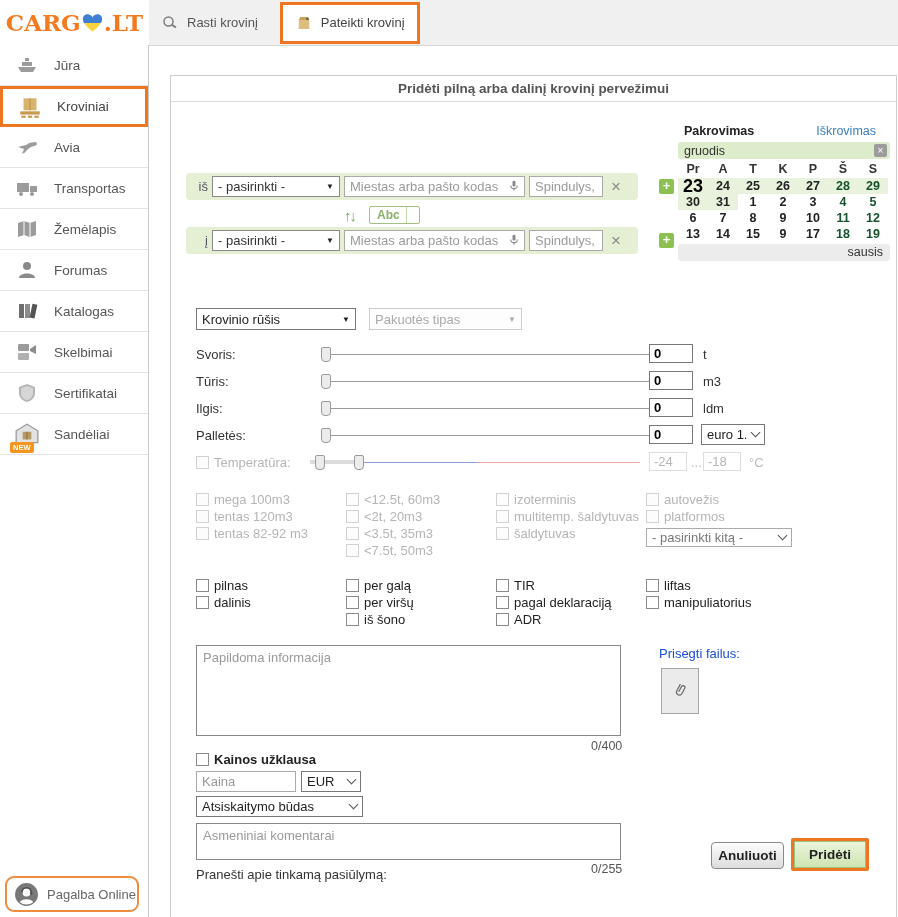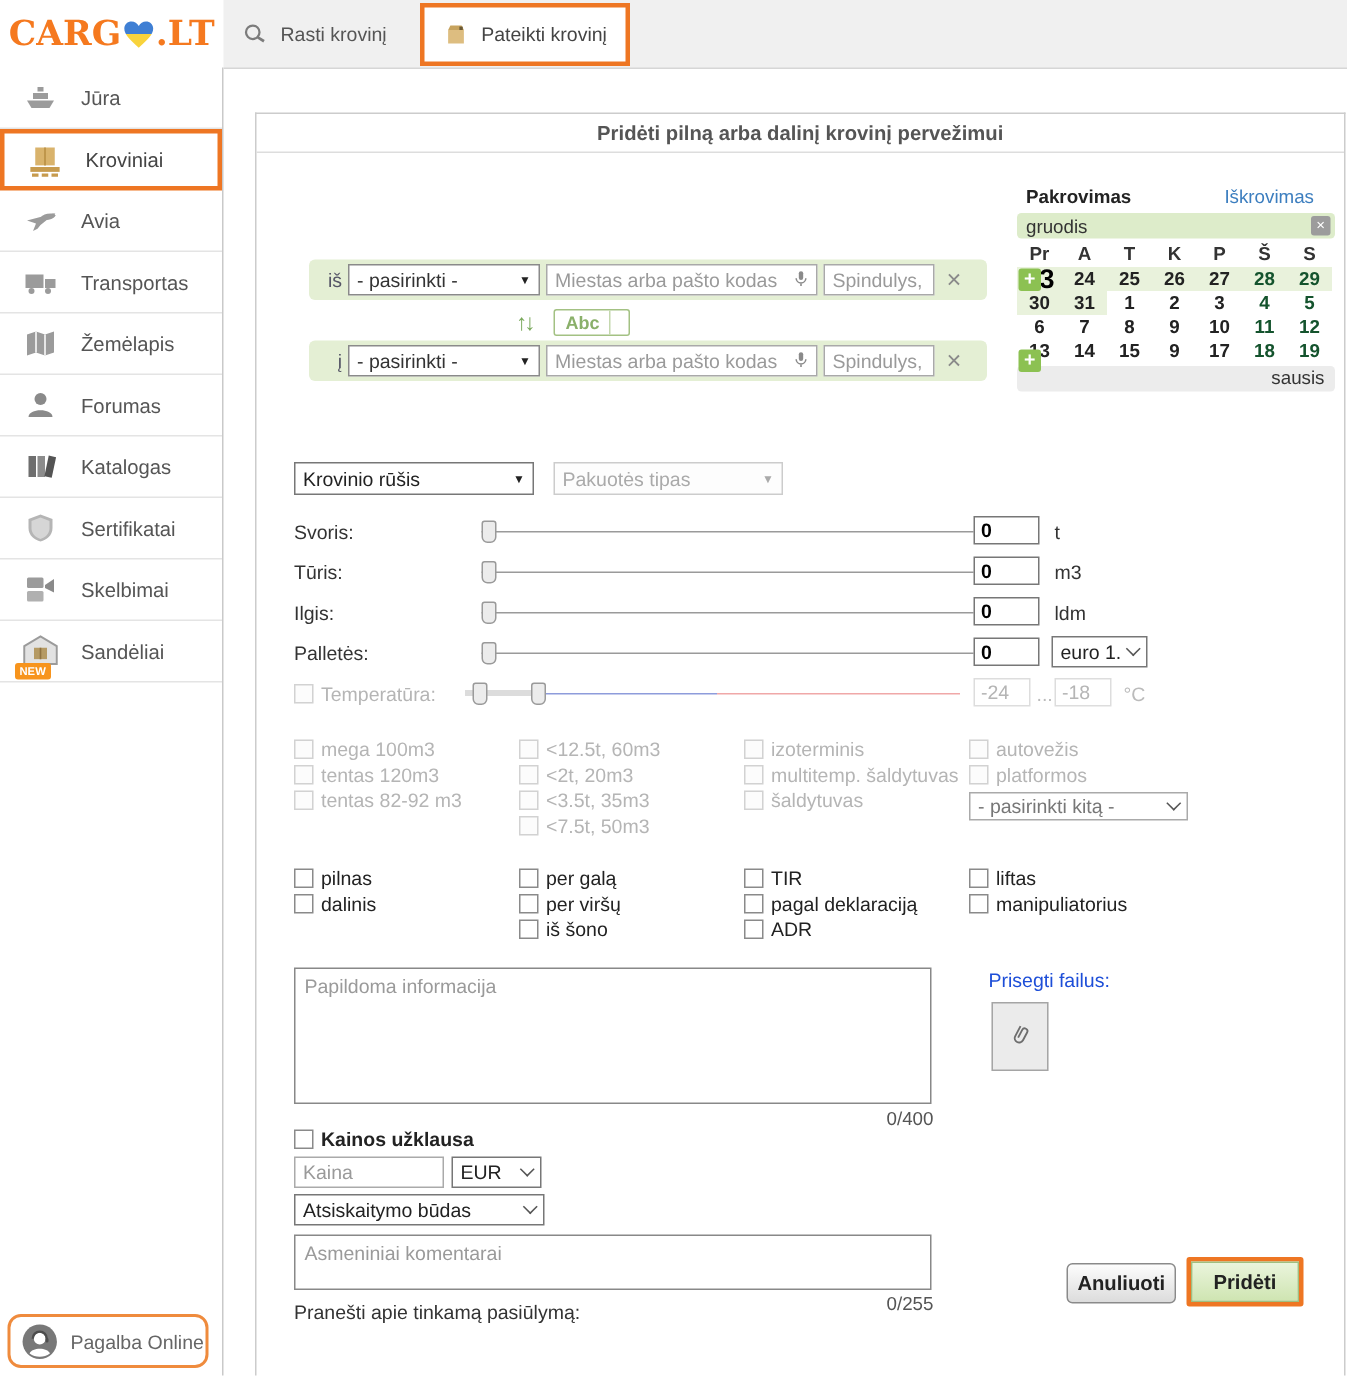--- a/index.html
+++ b/index.html
@@ -47,21 +47,21 @@
   .hcell{height:17px;line-height:17px;text-align:center;font-weight:bold;color:#333;}
   .cell{height:16px;line-height:16px;text-align:center;font-weight:bold;color:#222;cursor:pointer;}
   .cell.sel{background:#e9f2dc;}
   .cell.muted{color:#14532d;}
   .cell.today{color:#000;font-size:18px;}
   .cal-footer{background:#ececec;height:17px;line-height:17px;border-radius:3px;text-align:right;
     padding-right:7px;color:#333;margin-top:2px;cursor:pointer;}
 
   
   .route-row{position:absolute;left:15px;width:452px;height:27px;background:#e4efd4;border-radius:4px;
-    display:flex;align-items:center;padding-left:5px;box-sizing:border-box;margin-left:20px;}
+    display:flex;align-items:center;padding-left:5px;box-sizing:border-box;}
   .route-label{width:17px;text-align:right;color:#556;margin-right:4px;}
   .fsel{background:#fff;border:1px solid #8a8a8a;height:21px;display:flex;align-items:center;
     justify-content:space-between;padding:0 5px;box-sizing:border-box;cursor:pointer;}
   .route-sel{width:128px;}
   .tri{font-size:8px;color:#222;}
   .route-city{position:relative;margin-left:4px;}
   .route-city input{width:181px;height:21px;border:1px solid #a9a9a9;padding:0 20px 0 5px;
     box-sizing:border-box;font-size:13px;}
   .mic{position:absolute;right:4px;top:3px;}
   .route-radius{width:74px;height:21px;border:1px solid #a9a9a9;padding:0 5px;box-sizing:border-box;
@@ -227,36 +227,36 @@
           <svg width="24" height="24" viewBox="0 0 24 24" fill="#6e6e6e">
         <rect x="4" y="5" width="5" height="14"></rect>
             <rect x="10" y="5" width="5" height="14" fill="#8c8c8c"></rect>
         <rect x="16" y="5" width="5" height="14" transform="rotate(12 18 12)" fill="#545454"></rect>
           </svg>
         </span>
       <span>Katalogas</span>
     </div>
     <div class="side-item">
       <span class="sicon">
-          <svg width="24" height="24" viewBox="0 0 24 24">
-        <path d="M12 3 L20 6 V12 C20 17 16 20 12 21 C8 20 4 17 4 12 V6 Z" fill="#b5b5b5"></path>
-        <path d="M12 5 L18 7.3 V12 C18 16 15 18.4 12 19.3 C9 18.4 6 16 6 12 V7.3 Z" fill="#d6d6d6"></path>
-          </svg>
-        </span>
-      <span>Sertifikatai</span>
-    </div>
-    <div class="side-item">
-      <span class="sicon">
           <svg width="24" height="24" viewBox="0 0 24 24" fill="#9b9b9b">
         <rect x="3" y="4" width="11" height="7" rx="1"></rect>
             <rect x="3" y="13" width="11" height="7" rx="1" fill="#b0b0b0"></rect>
         <path d="M15 9 L21 5 V14 L15 11 Z" fill="#8a8a8a"></path>
           </svg>
         </span>
       <span>Skelbimai</span>
+    </div>
+    <div class="side-item">
+      <span class="sicon">
+          <svg width="24" height="24" viewBox="0 0 24 24">
+        <path d="M12 3 L20 6 V12 C20 17 16 20 12 21 C8 20 4 17 4 12 V6 Z" fill="#b5b5b5"></path>
+        <path d="M12 5 L18 7.3 V12 C18 16 15 18.4 12 19.3 C9 18.4 6 16 6 12 V7.3 Z" fill="#d6d6d6"></path>
+          </svg>
+        </span>
+      <span>Sertifikatai</span>
     </div>
     <div class="side-item">
       <span class="sicon">
           <svg width="26" height="26" viewBox="0 0 24 24">
         <path d="M2 9 L12 3 L22 9 V20 H2 Z" fill="#e2e2e2" stroke="#9b9b9b" stroke-width="1.2"></path>
         <rect x="8" y="10" width="8" height="7" fill="#b59a64"></rect>
             <line x1="12" y1="10" x2="12" y2="17" stroke="#8f7342" stroke-width="1"></line>
           </svg>
         </span>
       <span>Sandėliai</span>

